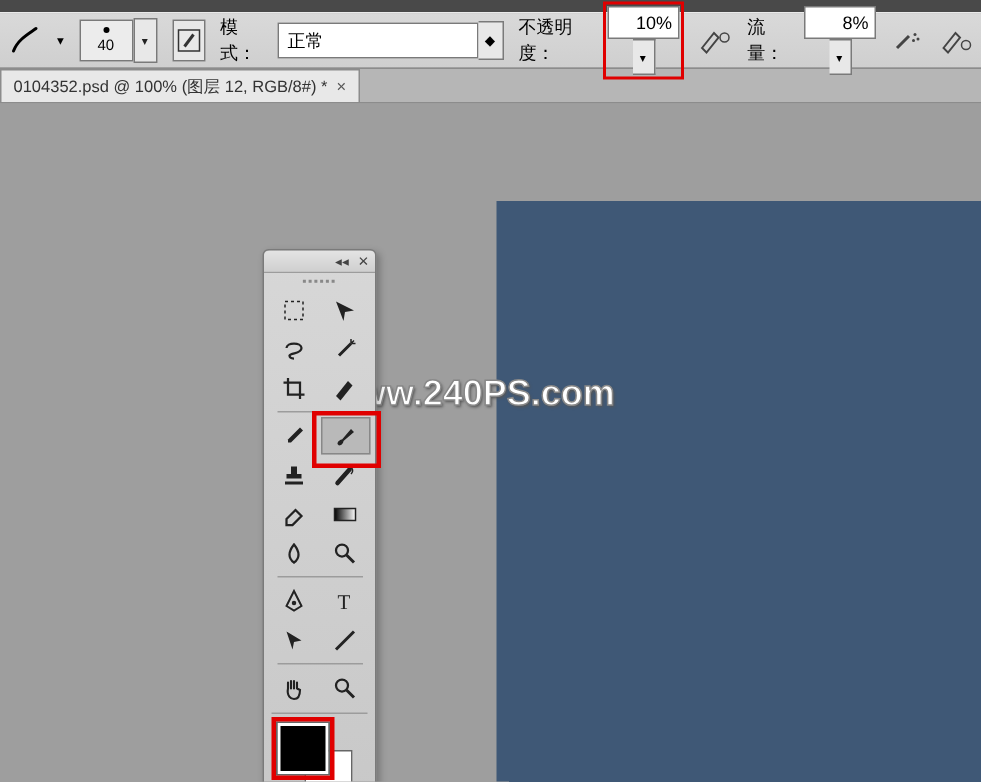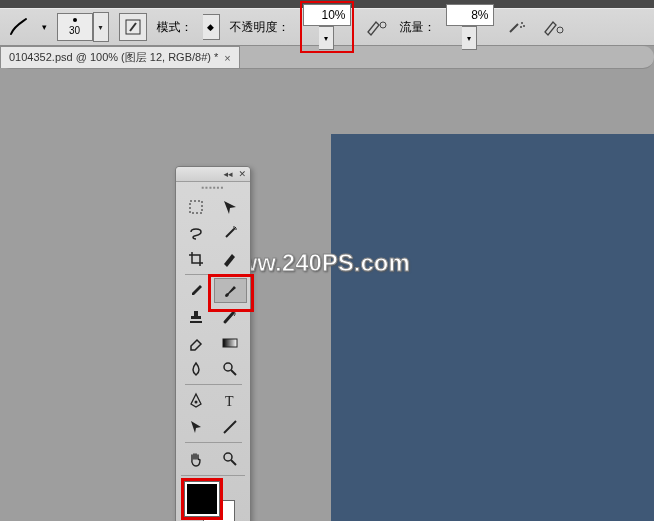--- a/index.html
+++ b/index.html
@@ -15,21 +15,21 @@
   .iconbtn{width:26px;height:26px;border:1px solid #7a7a7a;background:#e8e8e8;display:flex;align-items:center;justify-content:center;}
   .lbl{color:#000;}
   .select{display:flex;align-items:center;}
   .select .selbody{width:120px;height:22px;background:#fff;border:1px solid #7a7a7a;display:flex;align-items:center;padding:0 6px;}
   .select .selarr{width:16px;height:24px;background:#e8e8e8;border:1px solid #7a7a7a;border-left:none;display:flex;align-items:center;justify-content:center;font-size:9px;}
   .pct{display:flex;align-items:center;flex-direction:column;}
   .pct .pbody{width:38px;height:20px;background:#fff;border:1px solid #7a7a7a;display:flex;align-items:center;justify-content:flex-end;padding:0 4px;}
   .pct .parr{width:14px;height:22px;background:#e8e8e8;border:1px solid #7a7a7a;border-left:none;display:flex;align-items:center;justify-content:center;font-size:8px;}
   .redwrap{border:2px solid #e00000;display:flex;align-items:center;padding:1px;}
   
-  .tabbar{height:22px;background:#b6b6b6;border-bottom:1px solid #8c8c8c;display:flex;border-radius:11px;}
+  .tabbar{height:22px;background:#b6b6b6;border-bottom:1px solid #8c8c8c;display:flex;}
   .tab{height:21px;background:#e8e8e8;border:1px solid #8c8c8c;border-bottom:none;display:flex;align-items:center;padding:0 8px;font-size:11px;color:#333;gap:6px;margin-top:0;}
   .tab .close{font-size:11px;color:#555;}
   
   .work{position:relative;height:455px;background:#9e9e9e;}
   .canvas{position:absolute;left:331px;top:65px;width:323px;height:390px;background:#3f5876;}
   .watermark{position:absolute;left:220px;top:180px;font-family:Arial,sans-serif;font-size:24px;font-weight:700;
     color:#fff;-webkit-text-stroke:1px #888;text-shadow:1px 1px 2px #555;}
   
   .tools{position:absolute;left:175px;top:97px;width:74px;background:linear-gradient(#d7d7d7,#c8c8c8);border:1px solid #7a7a7a;border-radius:4px;box-shadow:2px 2px 5px rgba(0,0,0,.25);}
   .tools .hdr{height:14px;background:linear-gradient(#e4e4e4,#cfcfcf);display:flex;align-items:center;justify-content:flex-end;padding:0 4px;gap:6px;border-bottom:1px solid #9c9c9c;border-radius:4px 4px 0 0;}
@@ -55,34 +55,37 @@
   <div class="brushprev">
     <svg width="22" height="22">
         <path d="M3 18 C6 10,14 6,18 3" stroke="#000" stroke-width="2" fill="none" stroke-linecap="round"></path>
       </svg>
   </div>
   <span style="font-size:9px;">▾</span>
 
   <div class="swbox">
     <div class="sizebox">
       <div class="dot"></div>
-      <span>30</span>
+      <span>40</span>
     </div>
     <div class="miniarrow">▾</div>
   </div>
 
   <div class="iconbtn">
     <svg width="18" height="18">
         <rect x="2" y="2" width="14" height="14" fill="none" stroke="#333"></rect>
         <path d="M6 13 L12 5" stroke="#333" stroke-width="2"></path>
       </svg>
   </div>
 
   <span class="lbl">模式：</span>
   <div class="select">
+    <div class="selbody">
+        <span>正常</span>
+      </div>
     <div class="selarr">◆</div>
   </div>
 
   <span class="lbl">不透明度：</span>
   <div class="redwrap">
     <div class="pct">
       <div class="pbody">
           <span>10%</span>
         </div>
       <div class="parr">▾</div>

